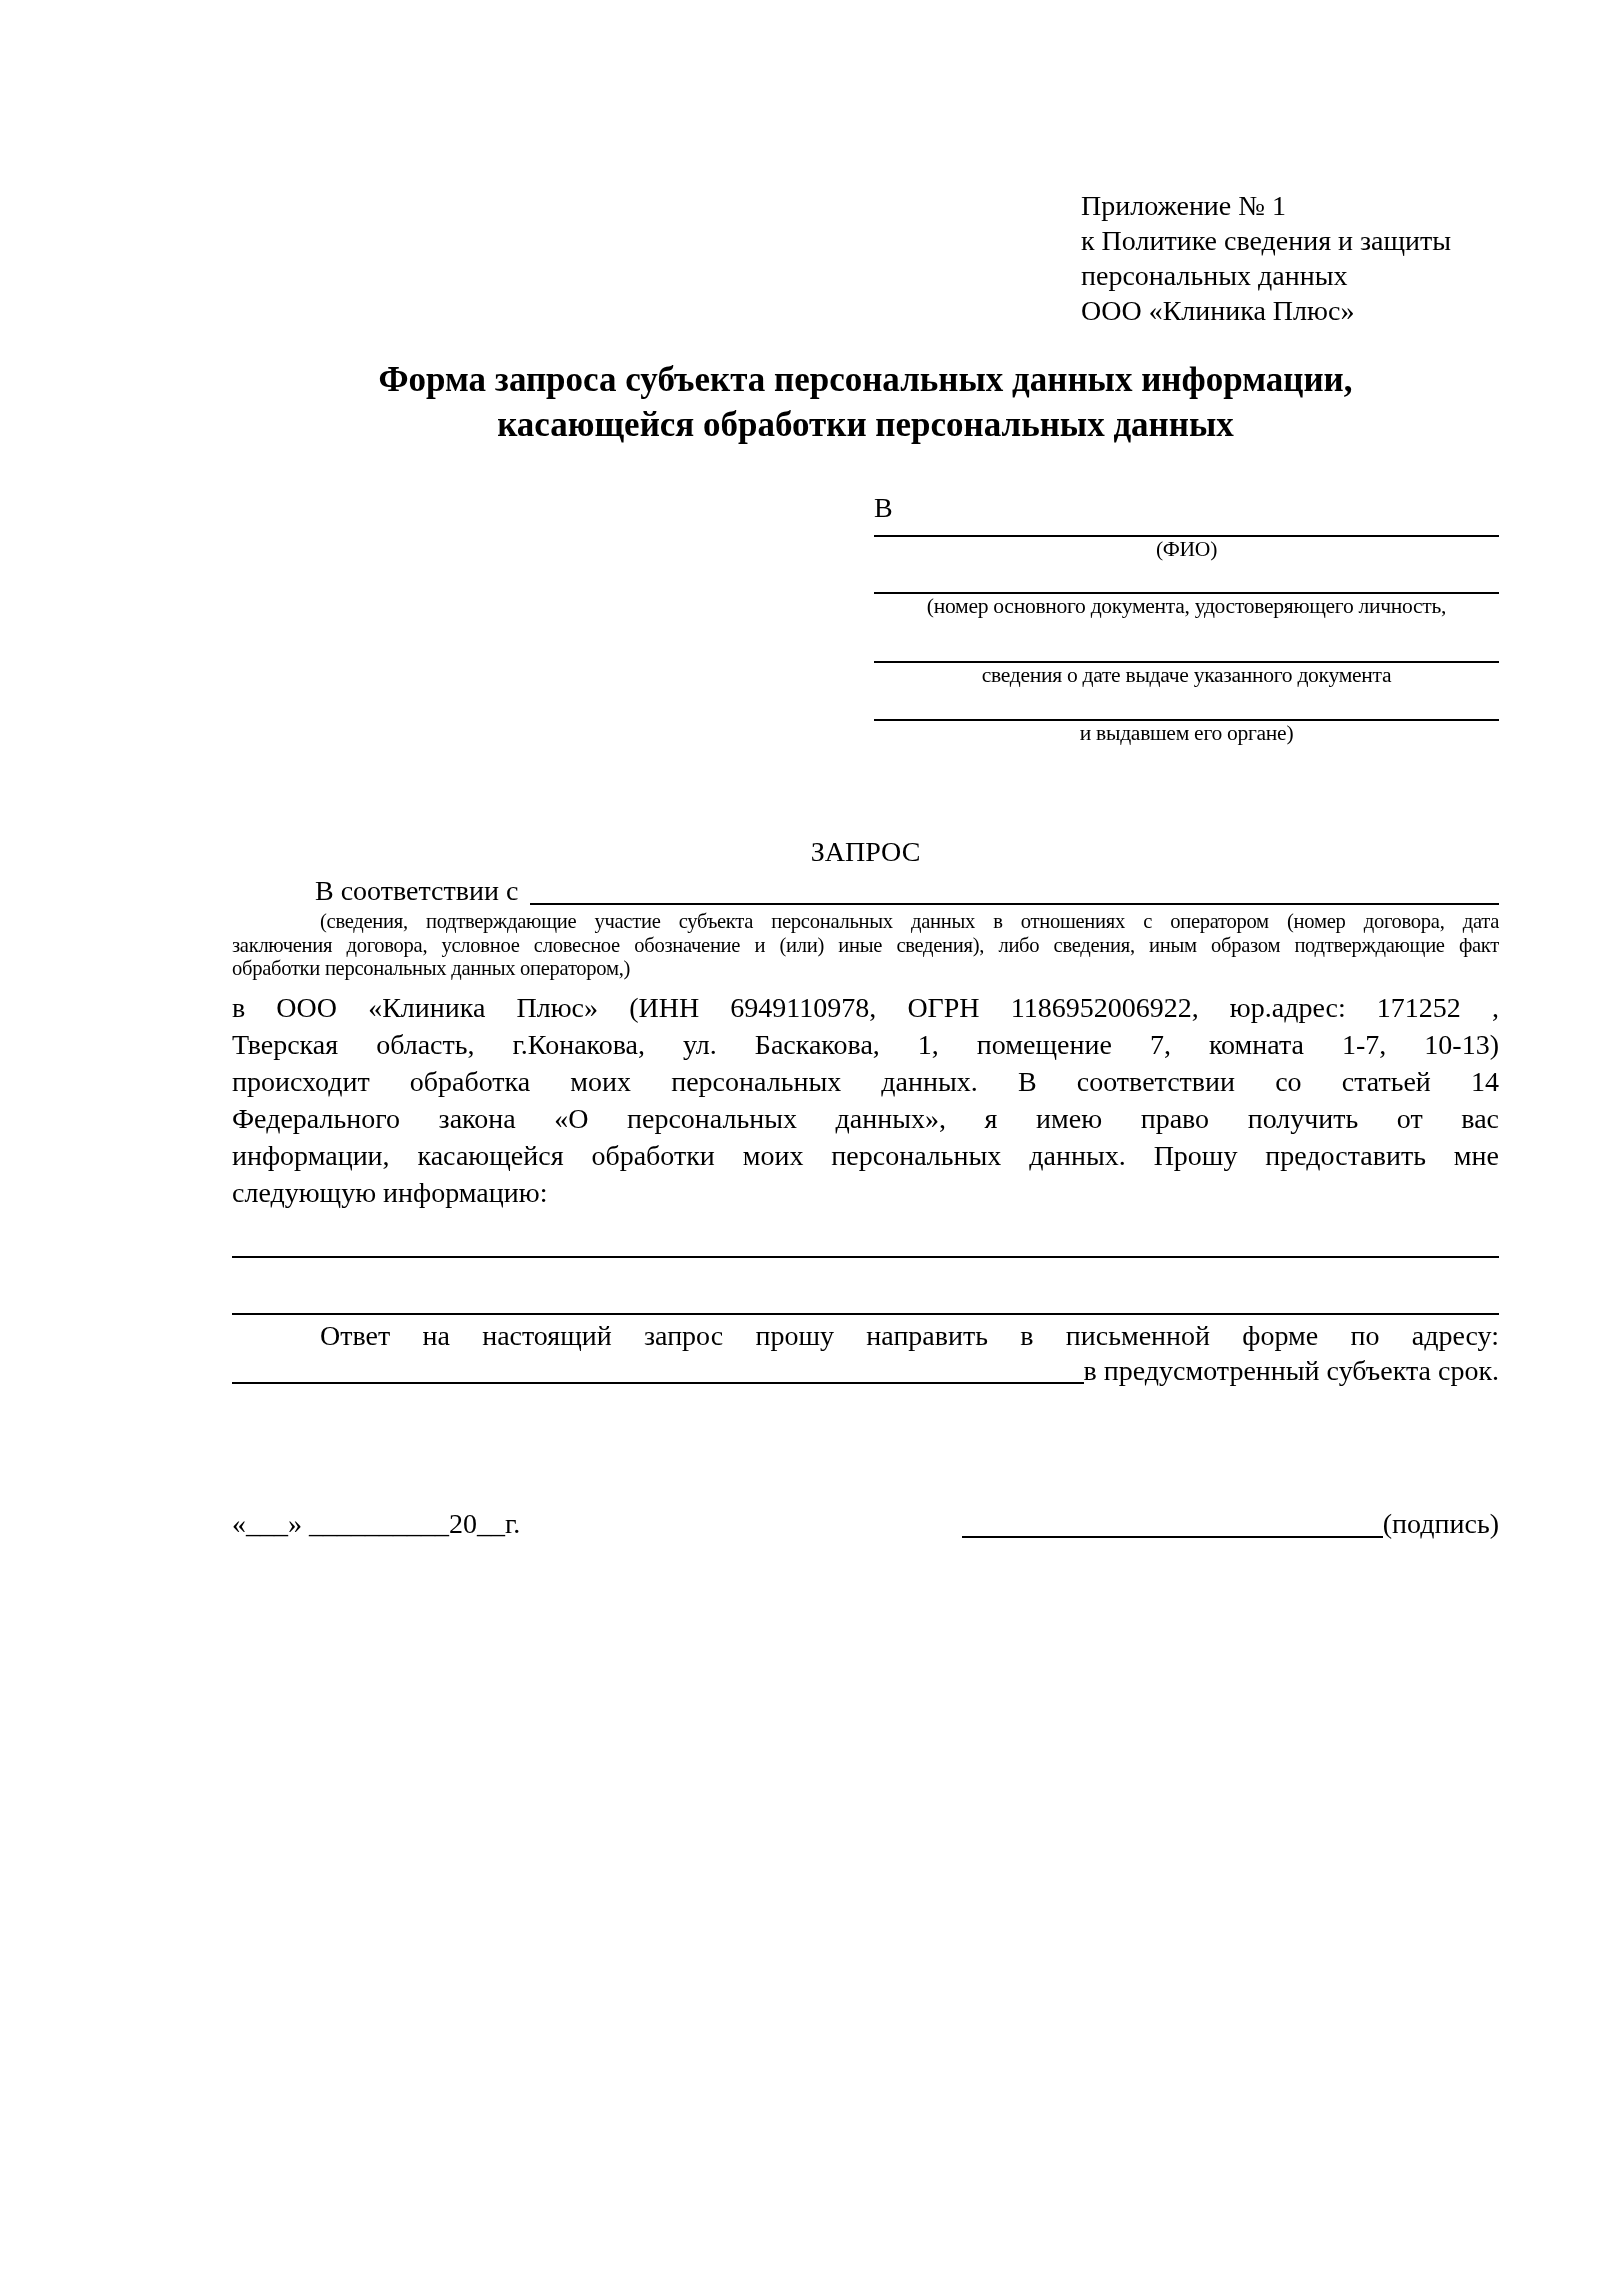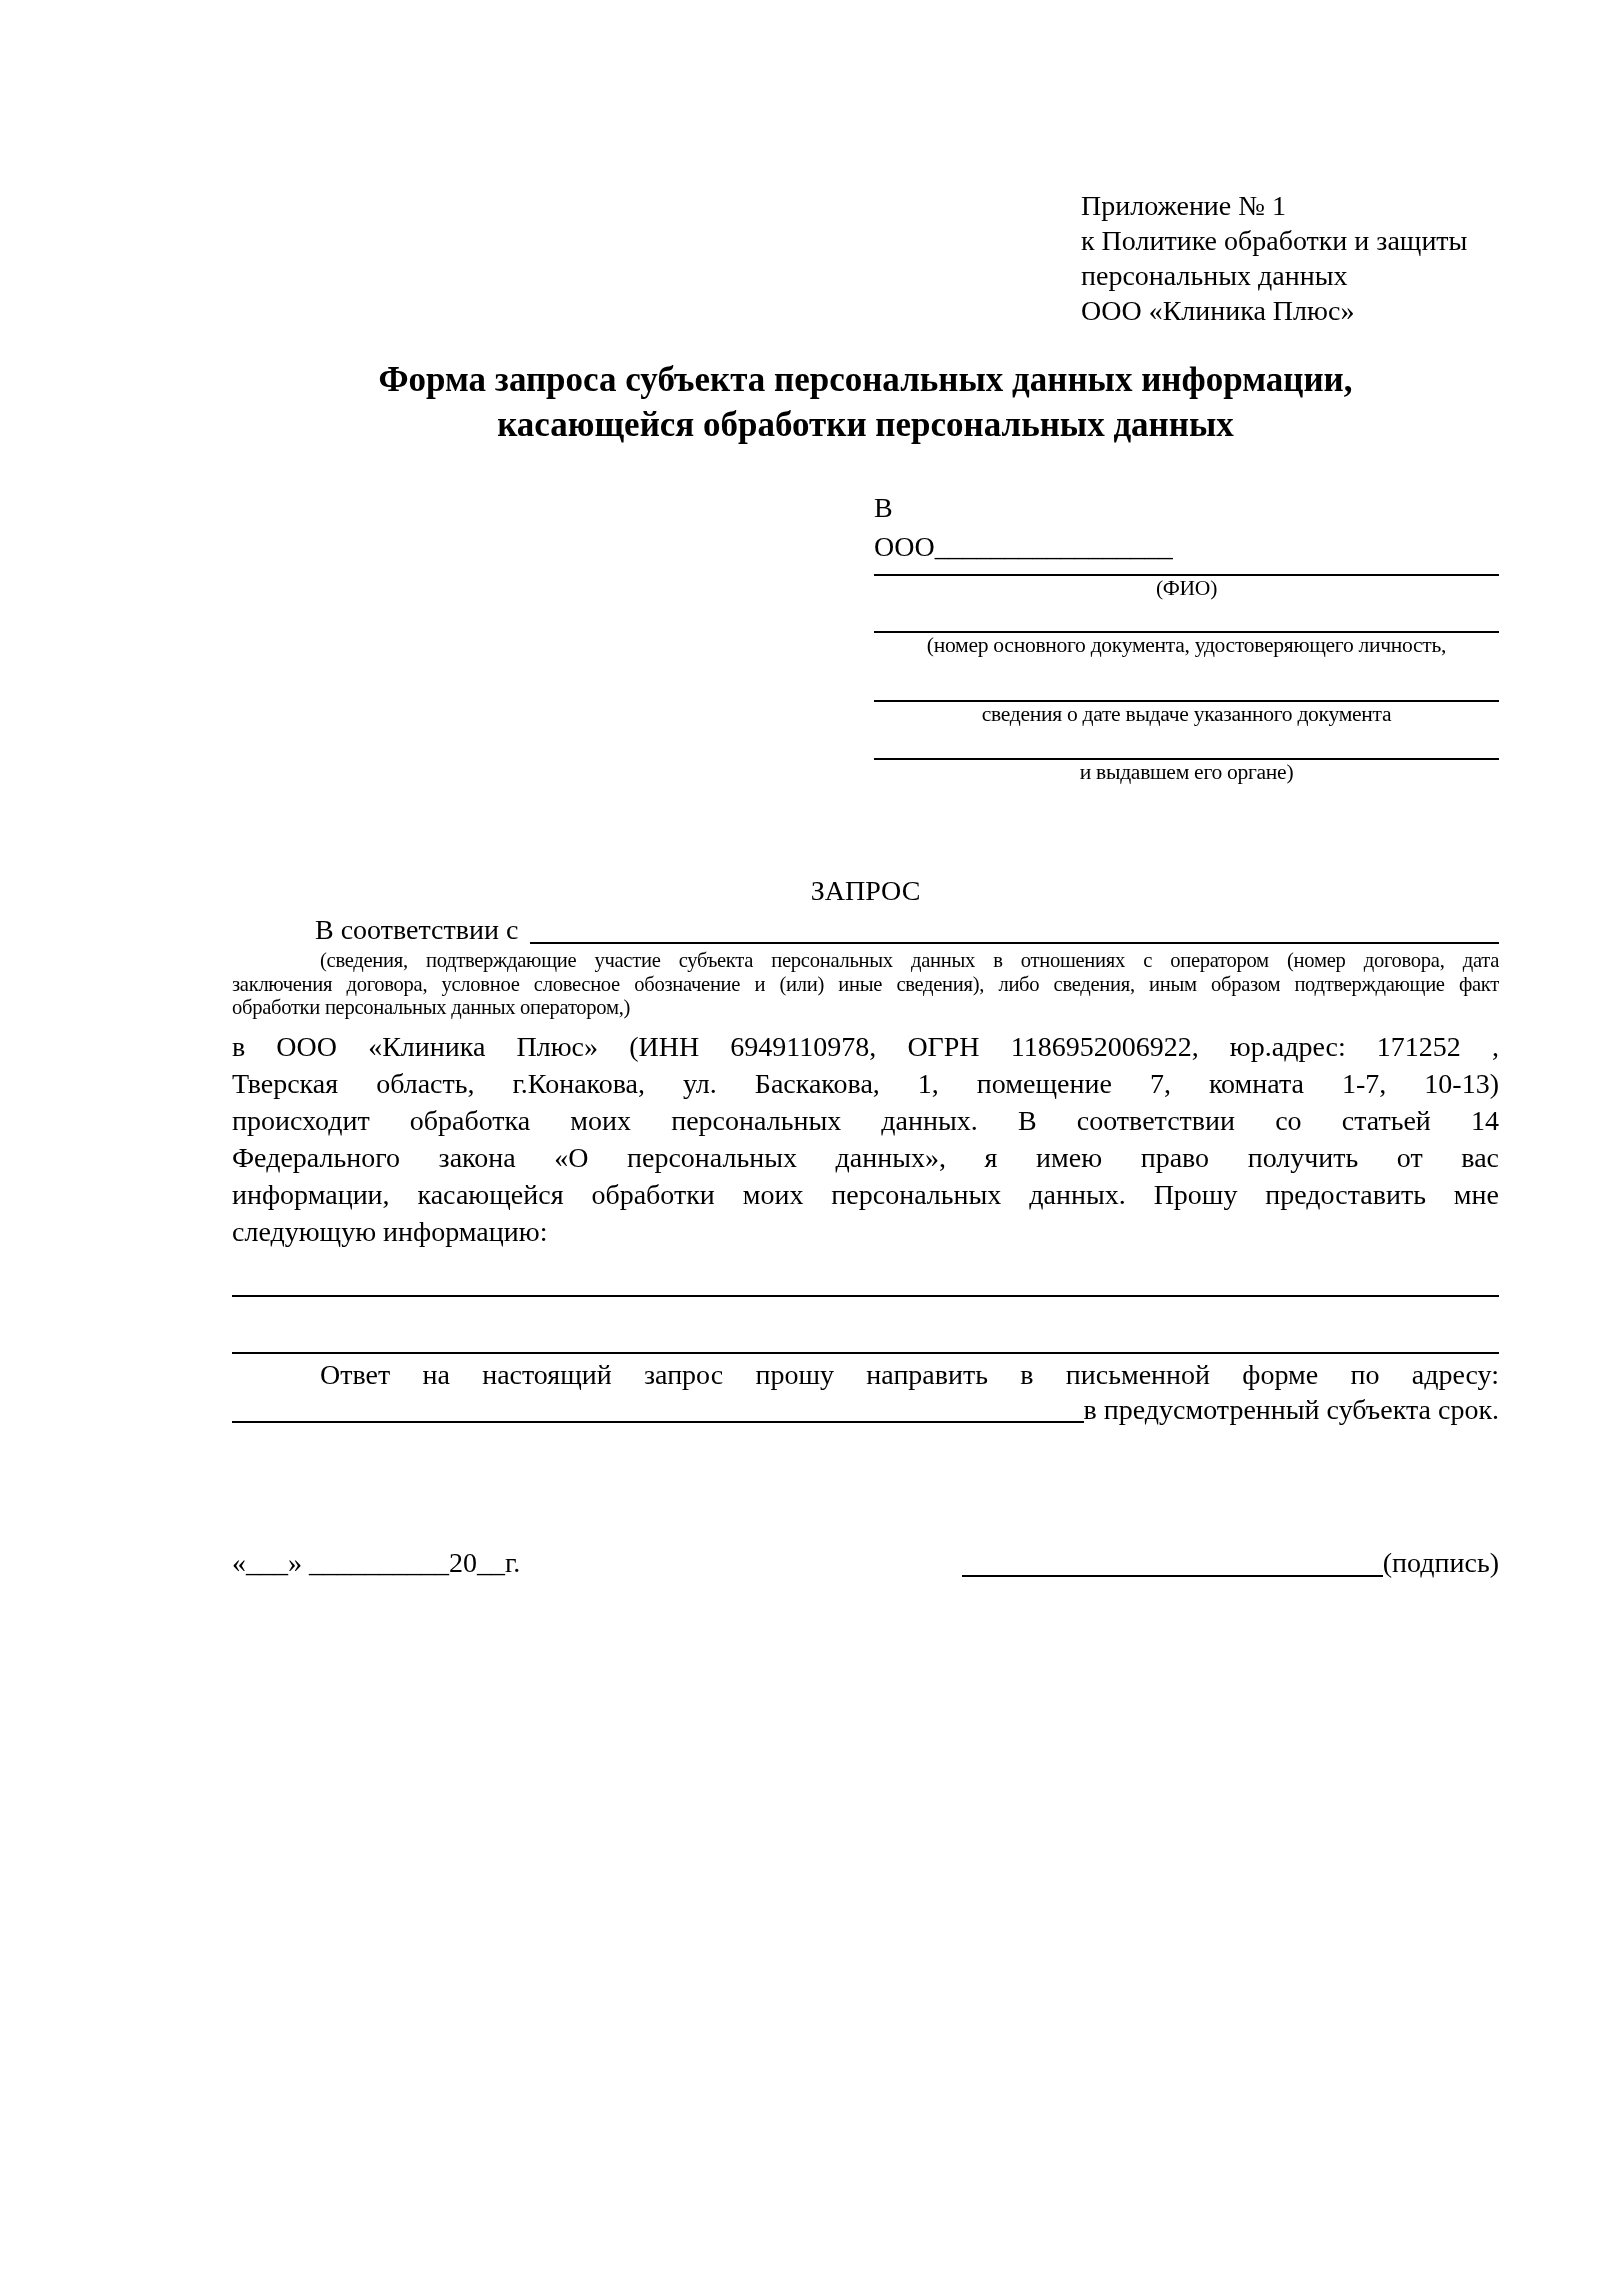--- a/index.html
+++ b/index.html
@@ -92,33 +92,32 @@
   }
   .sig-caption { white-space: nowrap; }
 </style>
 </head>
 <body>
 
 <div class="page">
 
   <div class="appendix">
     <div>Приложение № 1</div>
-    <div>к Политике обработки и защиты</div>
+    <div>к Политике сведения и защиты</div>
     <div>персональных данных</div>
     <div>ООО «Клиника Плюс»</div>
   </div>
 
   <div class="title">
     <div>Форма запроса субъекта персональных данных информации,</div>
     <div>касающейся обработки персональных данных</div>
   </div>
 
   <div class="recipient">
     <div class="rline">В</div>
-    <div class="rline">ООО_________________</div>
 
     <div class="rrule"></div>
     <div class="caption">(ФИО)</div>
 
     <div class="rrule gap1"></div>
     <div class="caption">(номер основного документа, удостоверяющего личность,</div>
 
     <div class="rrule gap2"></div>
     <div class="caption">сведения о дате выдаче указанного документа</div>
 

